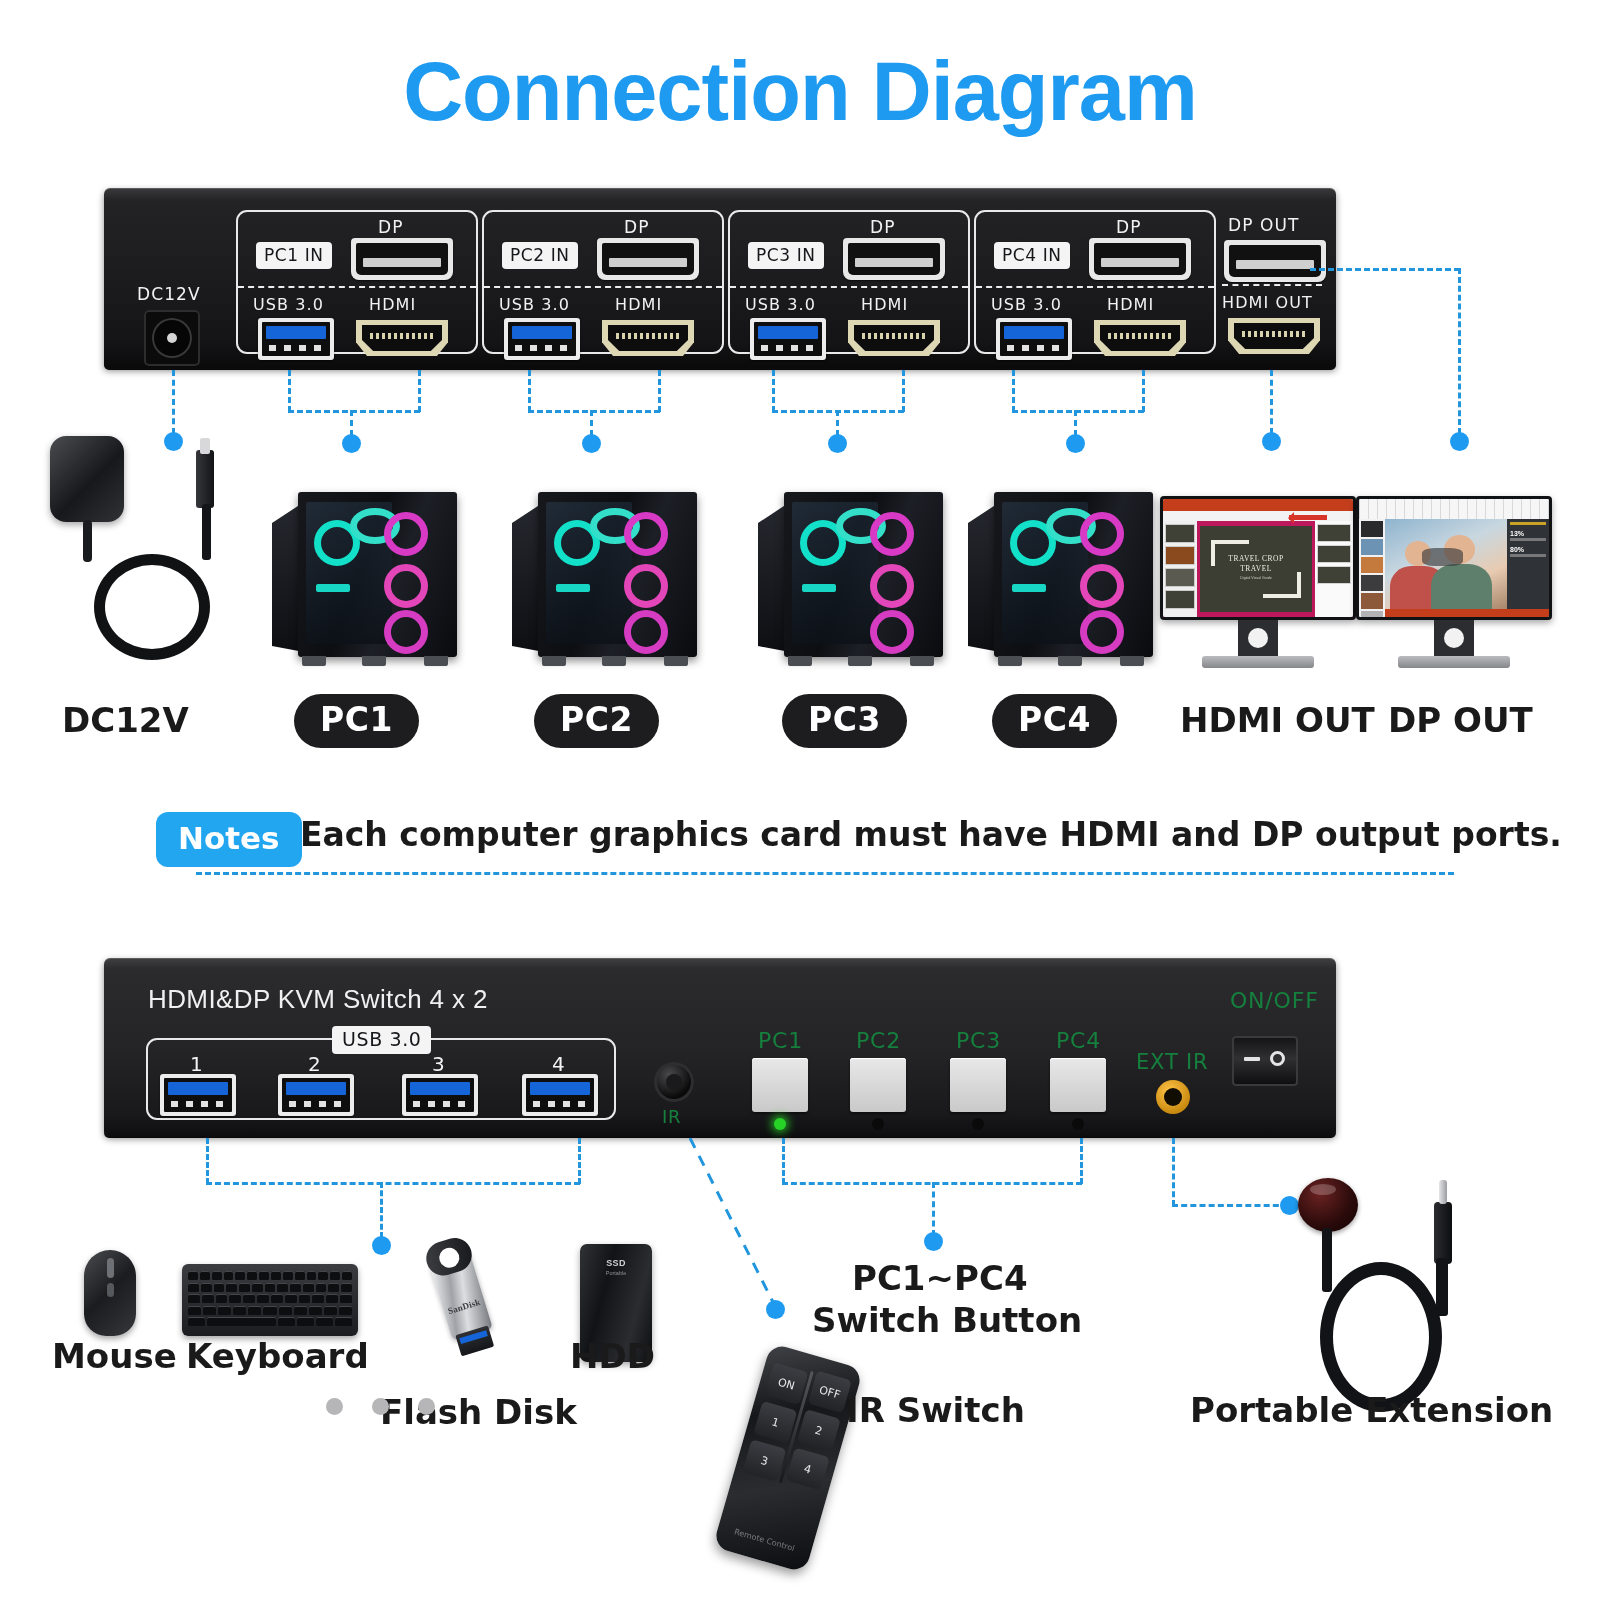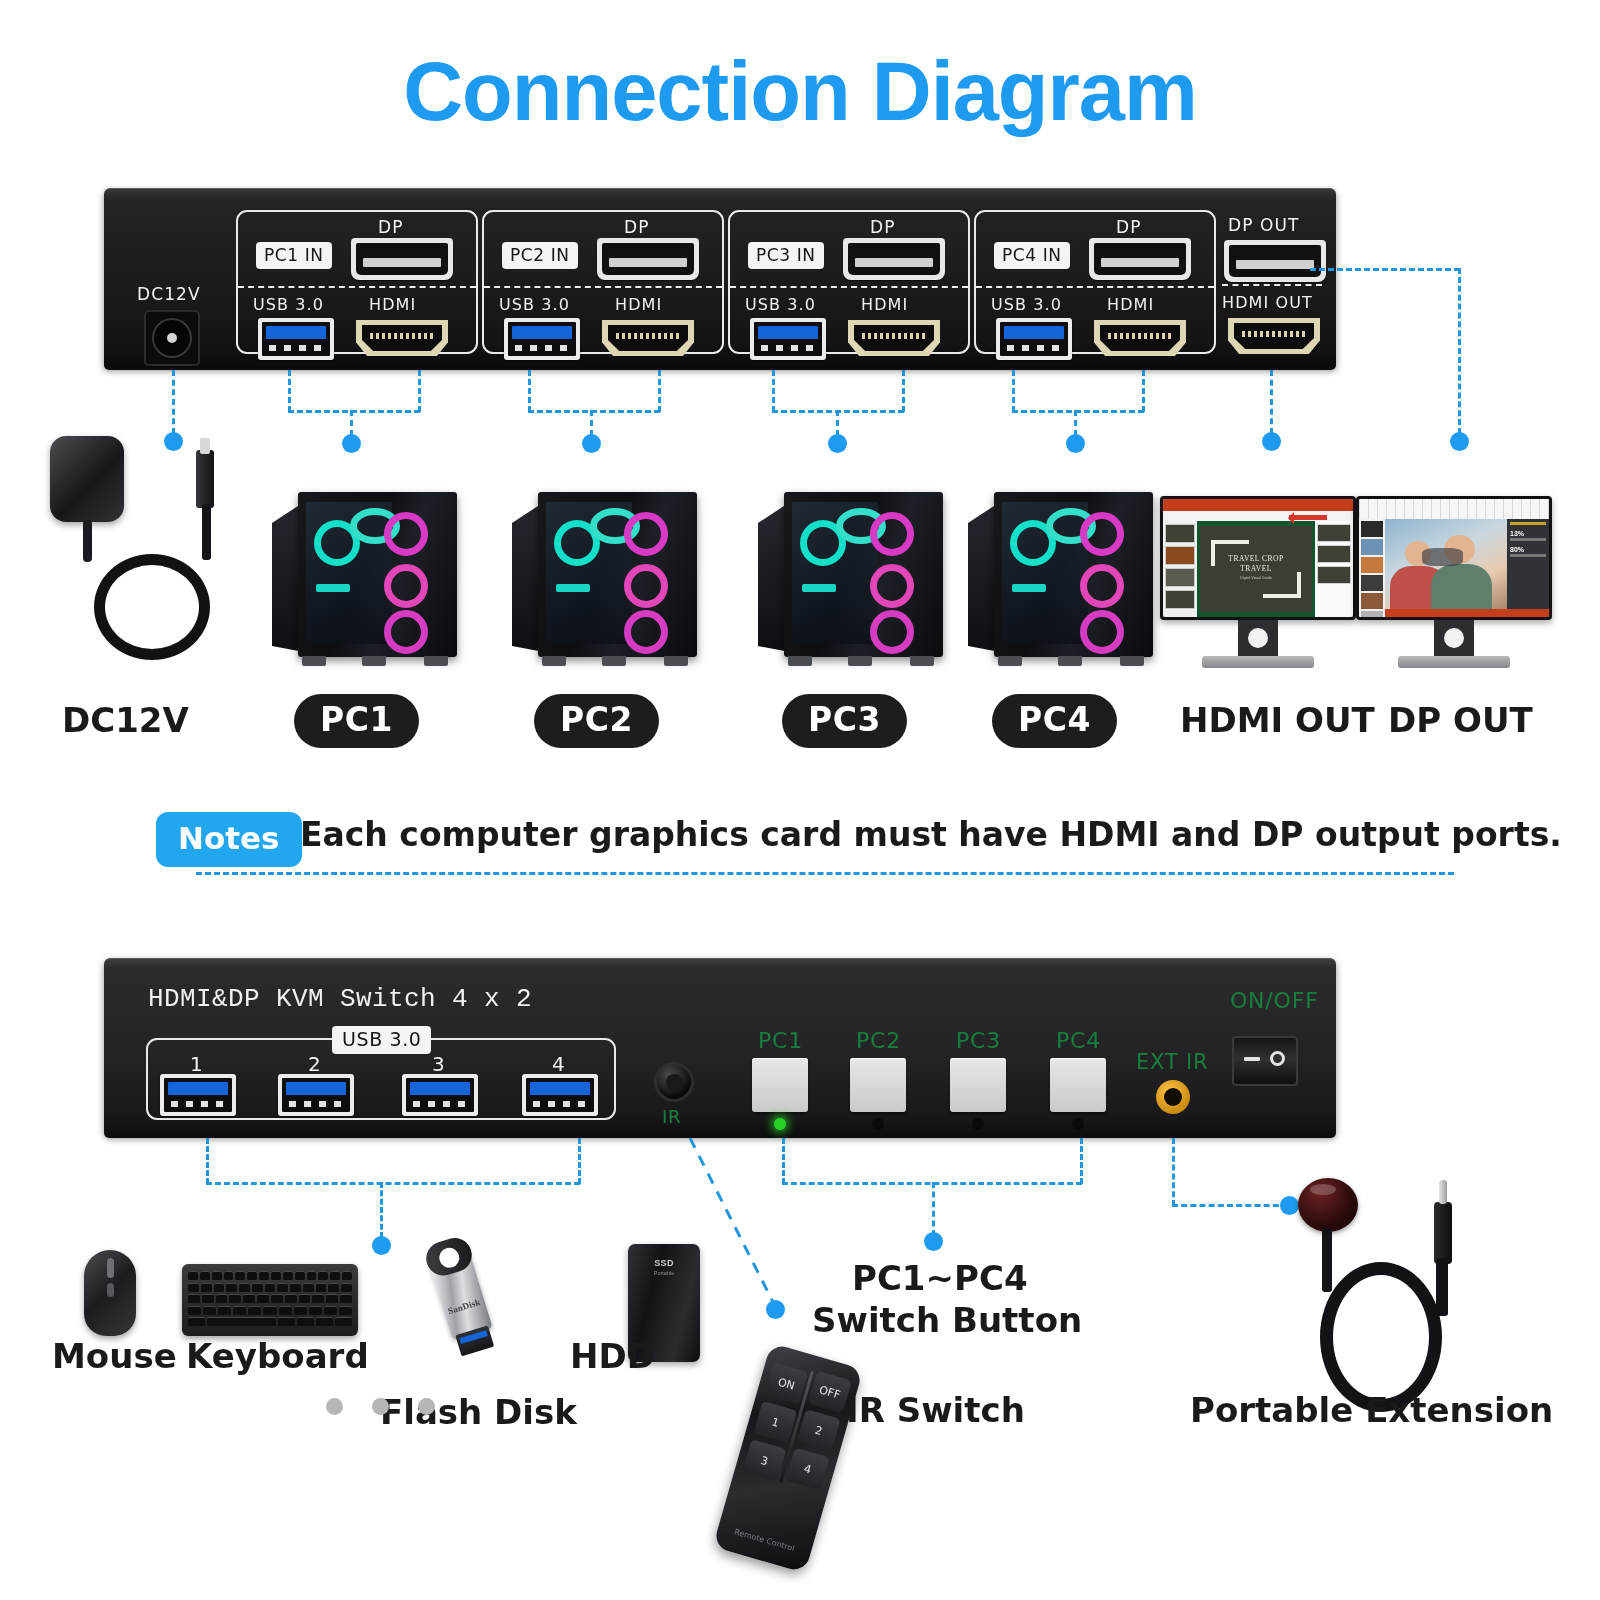--- a/index.html
+++ b/index.html
@@ -88,21 +88,21 @@
   .mon-screen{width:100%;height:100%;overflow:hidden;border-radius:2px;background:#fff;position:relative;}
   .mon-neck{position:absolute;left:78px;top:124px;width:40px;height:40px;background:#2b2d31;}
   .mon-neck::after{content:"";position:absolute;left:10px;top:8px;width:20px;height:20px;
       border-radius:50%;background:#f2f2f2;}
   .mon-base{position:absolute;left:42px;top:160px;width:112px;height:12px;
       background:linear-gradient(180deg,#b9bbbe,#85878b);border-radius:3px;}
 
   
   .ppt-top{height:12px;background:#c43e1c;}
   .ppt-tab{height:10px;background:#f3f3f3;border-bottom:1px solid #ddd;}
-  .ppt-body{position:absolute;top:22px;left:0;right:0;bottom:0;background:#14532d;display:flex;}
+  .ppt-body{position:absolute;top:22px;left:0;right:0;bottom:0;background:#be185d;display:flex;}
   .ppt-rail{width:34px;background:#efefef;padding:3px 2px;box-sizing:border-box;}
   .ppt-thumb{height:17px;margin-bottom:3px;background:#3f4036;border:1px solid #ccc;}
   .ppt-slide{flex:1;margin:5px 3px;background:#3c3d33;position:relative;}
   .ppt-t1{position:absolute;left:14%;top:32%;right:14%;text-align:center;color:#efeee4;
       font-size:7.5px;letter-spacing:.5px;font-family:"Liberation Serif",serif;}
   .ppt-t2{position:absolute;left:18%;top:58%;right:18%;text-align:center;color:#cfcdbf;font-size:3.6px;}
   .ppt-right{width:38px;background:#fafafa;padding:3px 2px;box-sizing:border-box;}
   .ppt-card{height:16px;margin-bottom:3px;background:#3f4036;border:1px solid #d5d5d5;}
   .ppt-arrow{position:absolute;right:26px;top:16px;width:38px;height:5px;background:#d7342a;}
   .ppt-arrow::after{content:"";position:absolute;left:-7px;top:-3px;border:6px solid transparent;
@@ -137,21 +137,21 @@
       font-family:"DejaVu Sans",sans-serif;}
   #notes-rule{left:196px;top:872px;width:1258px;border-top:3px dashed #2196dd;}
 
   
   #front-panel{left:104px;top:958px;width:1232px;height:178px;
     background:linear-gradient(180deg,#414143 0%,#2b2b2d 6%,#242426 52%,#19191b 88%,#0d0d0f 100%);
     border-radius:6px;box-shadow:0 3px 7px rgba(0,0,0,.45), inset 0 1px 0 rgba(255,255,255,.16);}
   #front-bottom-edge{left:104px;top:1124px;width:1232px;height:14px;
     background:linear-gradient(180deg,#151517,#323234 40%,#0c0c0e);border-radius:0 0 5px 5px;}
   #front-brand{left:148px;top:984px;color:#f0f0f0;font-size:26px;letter-spacing:.4px;
-      font-family:Liberation Mono, monospace;white-space:nowrap;}
+      font-family:Liberation Sans, sans-serif;white-space:nowrap;}
   #usb-group{left:146px;top:1038px;width:466px;height:78px;border:2px solid #e9e9ea;border-radius:11px;}
   #usb-badge{left:332px;top:1026px;background:#f4f4f4;color:#16171a;font-size:19px;font-weight:500;
       padding:2px 10px 4px;border-radius:4px;letter-spacing:.6px;font-family:"DejaVu Sans",sans-serif;}
   .usb-num{position:absolute;color:#f2f2f2;font-size:20px;font-family:"DejaVu Sans",sans-serif;}
 
   .irjack{position:absolute;width:40px;height:40px;border-radius:50%;
       background:radial-gradient(circle at 38% 32%,#4a4a4c,#0a0a0b 62%);
       box-shadow:inset 0 0 0 3px #2e2e30;}
   .irjack::after{content:"";position:absolute;left:12px;top:12px;width:16px;height:16px;
       border-radius:50%;background:#1a1a1c;}
@@ -202,21 +202,21 @@
   .flash-loop::after{content:"";position:absolute;left:13px;top:8px;width:20px;height:20px;
       border-radius:50%;background:#fff;}
   .flash-tip{position:absolute;left:12px;bottom:0;width:34px;height:22px;border-radius:2px;
       background:linear-gradient(180deg,#2f3135,#15161a);}
   .flash-tip::after{content:"";position:absolute;left:3px;top:4px;right:3px;height:6px;background:#1565d8;}
   .flash-brand{position:absolute;left:0;right:0;top:46px;text-align:center;color:#3c3e42;
       font-size:9px;font-weight:bold;letter-spacing:.2px;font-family:"Liberation Serif",serif;}
 
   .hdd{position:absolute;width:72px;height:118px;border-radius:7px;
       background:linear-gradient(105deg,#303236 0%,#121316 35%,#2a2c30 72%,#0d0e10 100%);
-      box-shadow:0 3px 7px rgba(0,0,0,.35);margin-left:48px;}
+      box-shadow:0 3px 7px rgba(0,0,0,.35);}
   .hdd-logo{position:absolute;left:0;right:0;top:14px;text-align:center;color:#cfcfd2;
       font-size:9px;font-weight:bold;letter-spacing:.4px;}
   .hdd-sub{position:absolute;left:0;right:0;top:26px;text-align:center;color:#8e9094;font-size:5.5px;}
 
   .remote{position:absolute;width:96px;height:212px;border-radius:16px;transform:rotate(16deg);
       background:linear-gradient(155deg,#404247 0%,#16171a 30%,#2a2c30 62%,#0c0d10 100%);
       box-shadow:0 5px 11px rgba(0,0,0,.4);}
   .rbtn{position:absolute;width:36px;height:34px;border-radius:5px;
       background:linear-gradient(180deg,#3b3d42,#212327);color:#e8e8ea;font-size:11px;
       display:flex;align-items:center;justify-content:center;font-family:"DejaVu Sans",sans-serif;}

